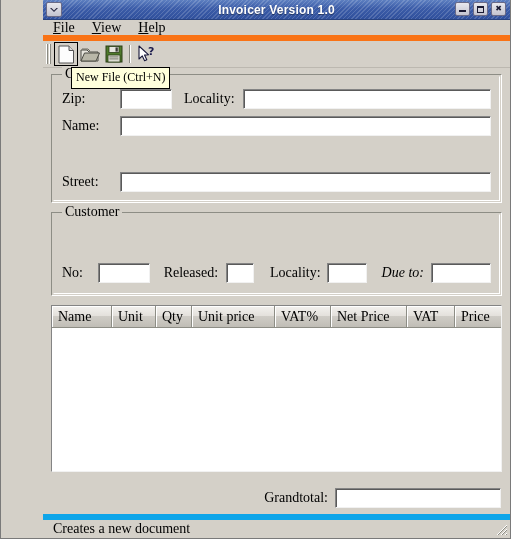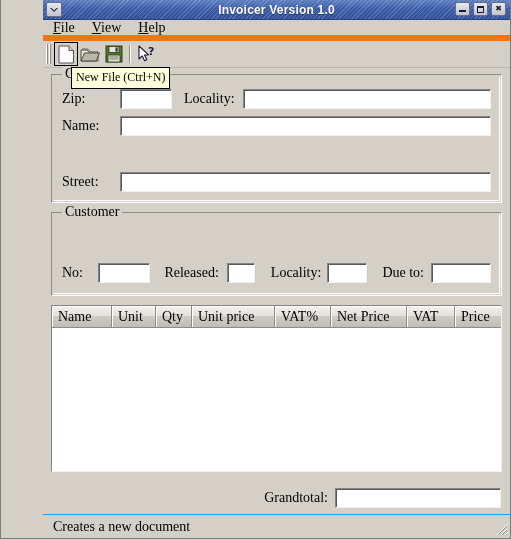--- a/index.html
+++ b/index.html
@@ -195,21 +195,21 @@
   #grandtotal-row {
     display: flex; align-items: center; justify-content: flex-end;
     padding-right: 1px; margin-bottom: 6px;
   }
   #grandtotal-label { font-size: 14px; margin-right: 7px; margin-left: 11px; }
 
   
   #statusbar {
     flex: 0 0 24px; height: 24px;
     background: #d4d0c8;
-    border-top: 1px solid #0ea5e9;
+    border-top: 6px solid #0ea5e9;
     display: flex; align-items: center;
     padding-left: 10px;
     position: relative;
   }
   #status-text { font-size: 14px; color: #000; }
   #size-grip {
     position: absolute; right: 2px; bottom: 2px;
     width: 14px; height: 14px;
   }
 </style>
@@ -314,21 +314,21 @@
       <div class="row" style="margin-bottom:0;">
         <span class="lbl" style="width:58px;">No:</span>
         <input class="field" style="width: 52px;" type="text" value="">
 
         <span class="lbl" style="margin-left:14px;margin-right:8px;">Released:</span>
         <input class="field" style="width: 28px;" type="text" value="">
 
         <span class="lbl" style="margin-left:16px;margin-right:6px;">Locality:</span>
         <input class="field" style="width: 40px;" type="text" value="">
 
-        <span class="lbl" style="margin-left:15px;margin-right:7px;">Due to:</span>
+        <span class="lbl" style="margin-left:15px;margin-right:7px;font-style:italic;">Due to:</span>
         <input class="field" style="width: 60px;" type="text" value="">
       </div>
     </div>
 
     <div id="table-wrap">
       <div id="table-head">
           <div class="th" style="width: 60px; flex: 0 0 60px;">Name</div>
           <div class="th" style="width: 44px; flex: 0 0 44px;">Unit</div>
           <div class="th" style="width: 36px; flex: 0 0 36px;">Qty</div>
           <div class="th" style="width: 83px; flex: 0 0 83px;">Unit price</div>

